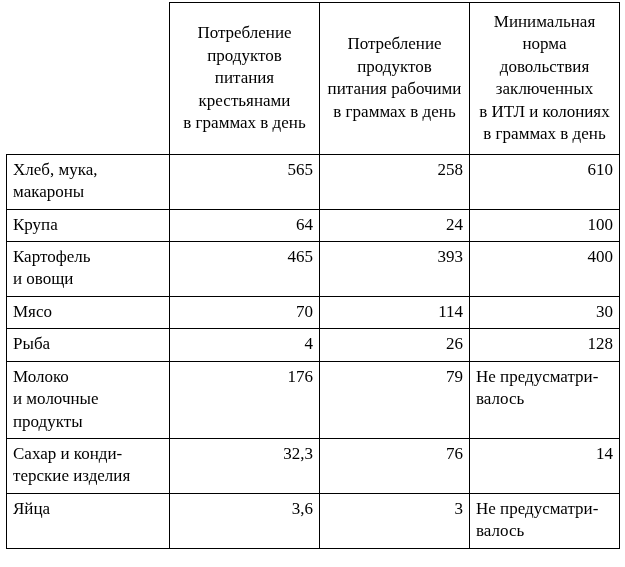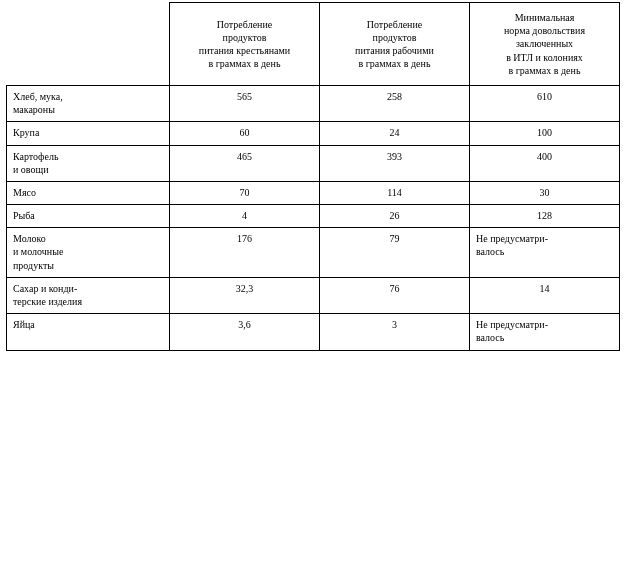--- a/index.html
+++ b/index.html
@@ -18,21 +18,21 @@
     position: relative;
     width: 625px;
     height: 567px;
     box-sizing: border-box;
     padding: 2px 6px 2px 6px;
   }
   table.data-table {
     border-collapse: collapse;
     width: 613px;
     table-layout: fixed;
-    font-size: 10px;
+    font-size: 17px;
   }
   table.data-table td {
     border: 1px solid #000000;
     vertical-align: top;
     padding: 4px 6px 5px 6px;
     line-height: 1.32;
   }
   col.c-label { width: 163px; }
   col.c-val   { width: 150px; }
 
@@ -45,21 +45,21 @@
   }
   .corner-cell {
     border-left: none !important;
     border-top: none !important;
     border-bottom: none !important;
   }
   .label-cell {
     text-align: left;
   }
   .value-cell {
-    text-align: center;
+    text-align: right;
   }
   .value-cell.left-wrap {
     text-align: left;
   }
   .nowrap-line { white-space: pre-line; }
 </style>
 </head>
 <body>
 
 <div class="page">
@@ -91,21 +91,21 @@
       <tr>
         <td class="label-cell nowrap-line">Хлеб, мука,
 макароны</td>
         <td class="value-cell nowrap-line">565</td>
         <td class="value-cell nowrap-line">258</td>
         <td class="value-cell nowrap-line">610</td>
       </tr>
 
       <tr>
         <td class="label-cell nowrap-line">Крупа</td>
-        <td class="value-cell nowrap-line">60</td>
+        <td class="value-cell nowrap-line">64</td>
         <td class="value-cell nowrap-line">24</td>
         <td class="value-cell nowrap-line">100</td>
       </tr>
 
       <tr>
         <td class="label-cell nowrap-line">Картофель
 и овощи</td>
         <td class="value-cell nowrap-line">465</td>
         <td class="value-cell nowrap-line">393</td>
         <td class="value-cell nowrap-line">400</td>

